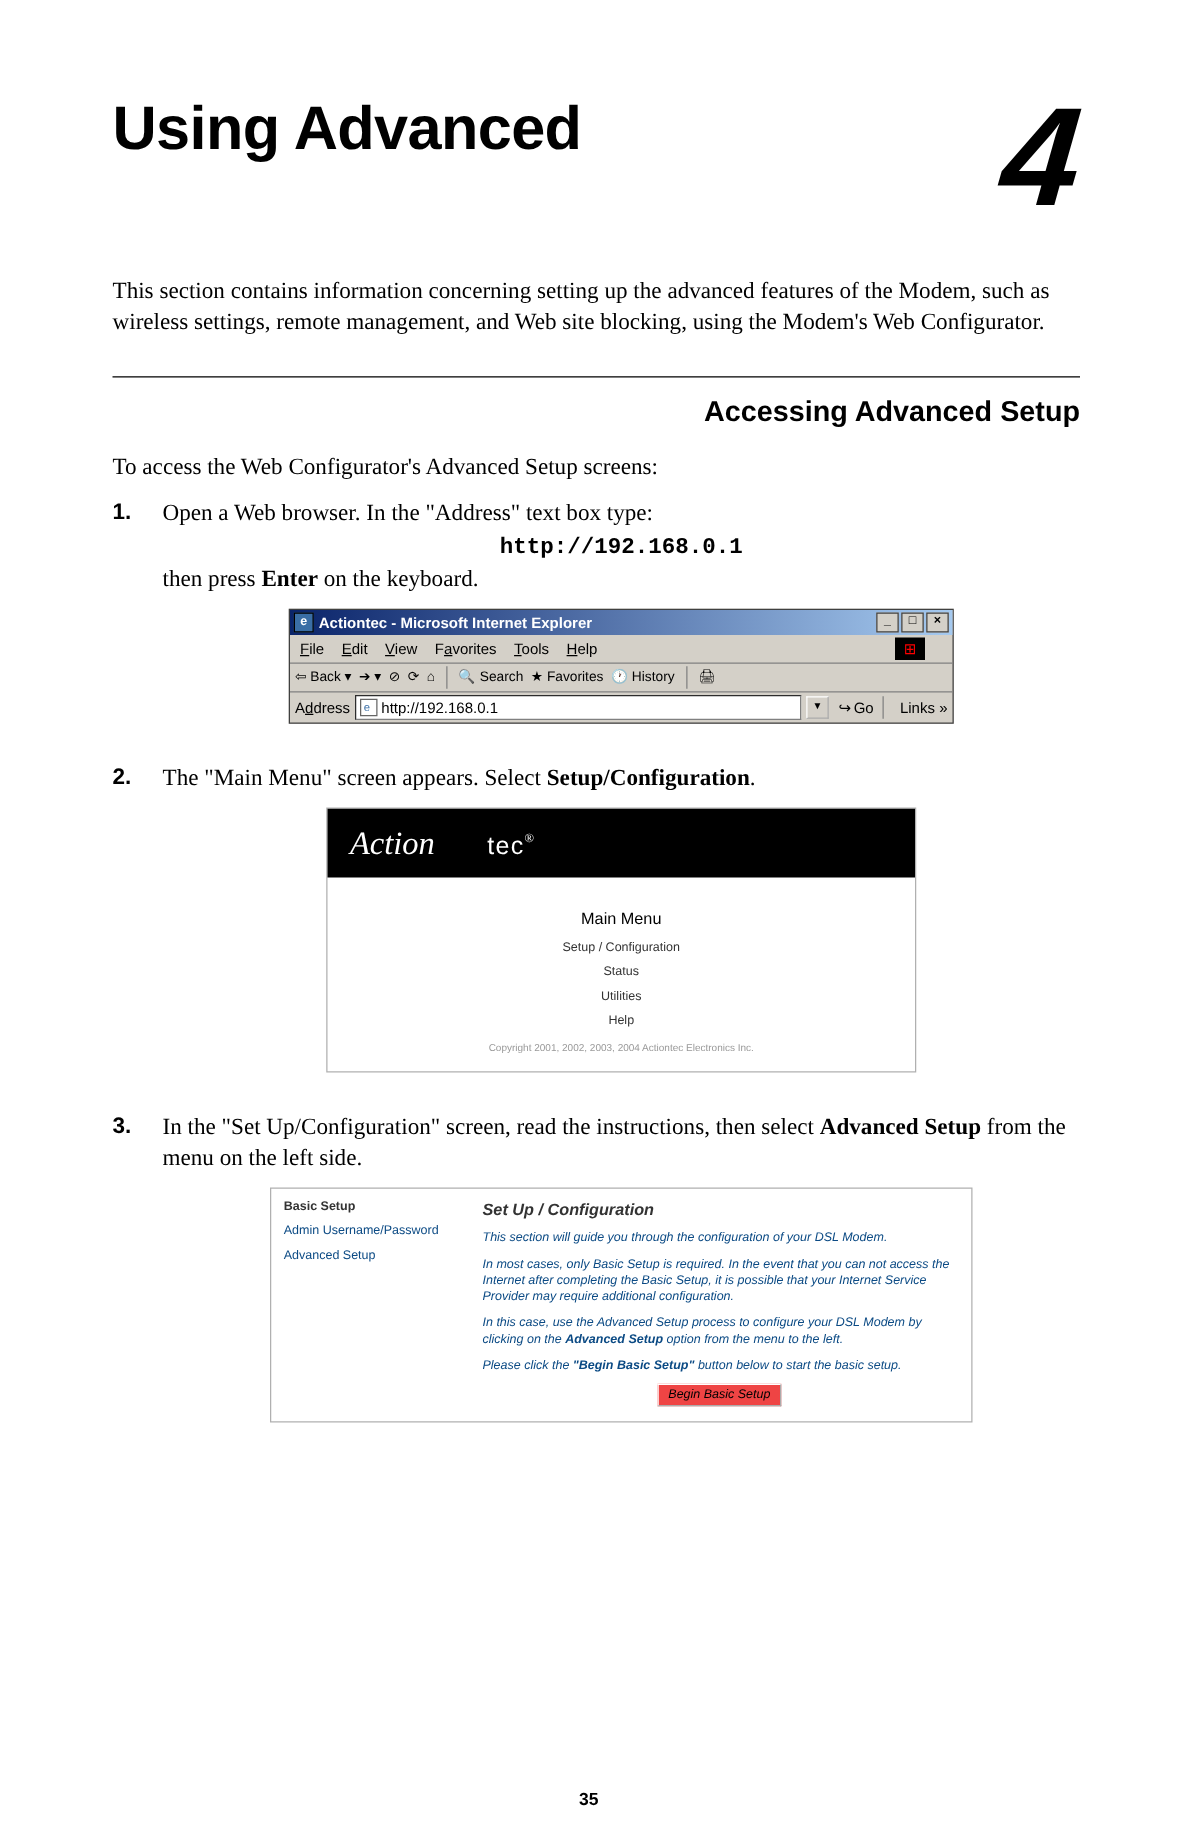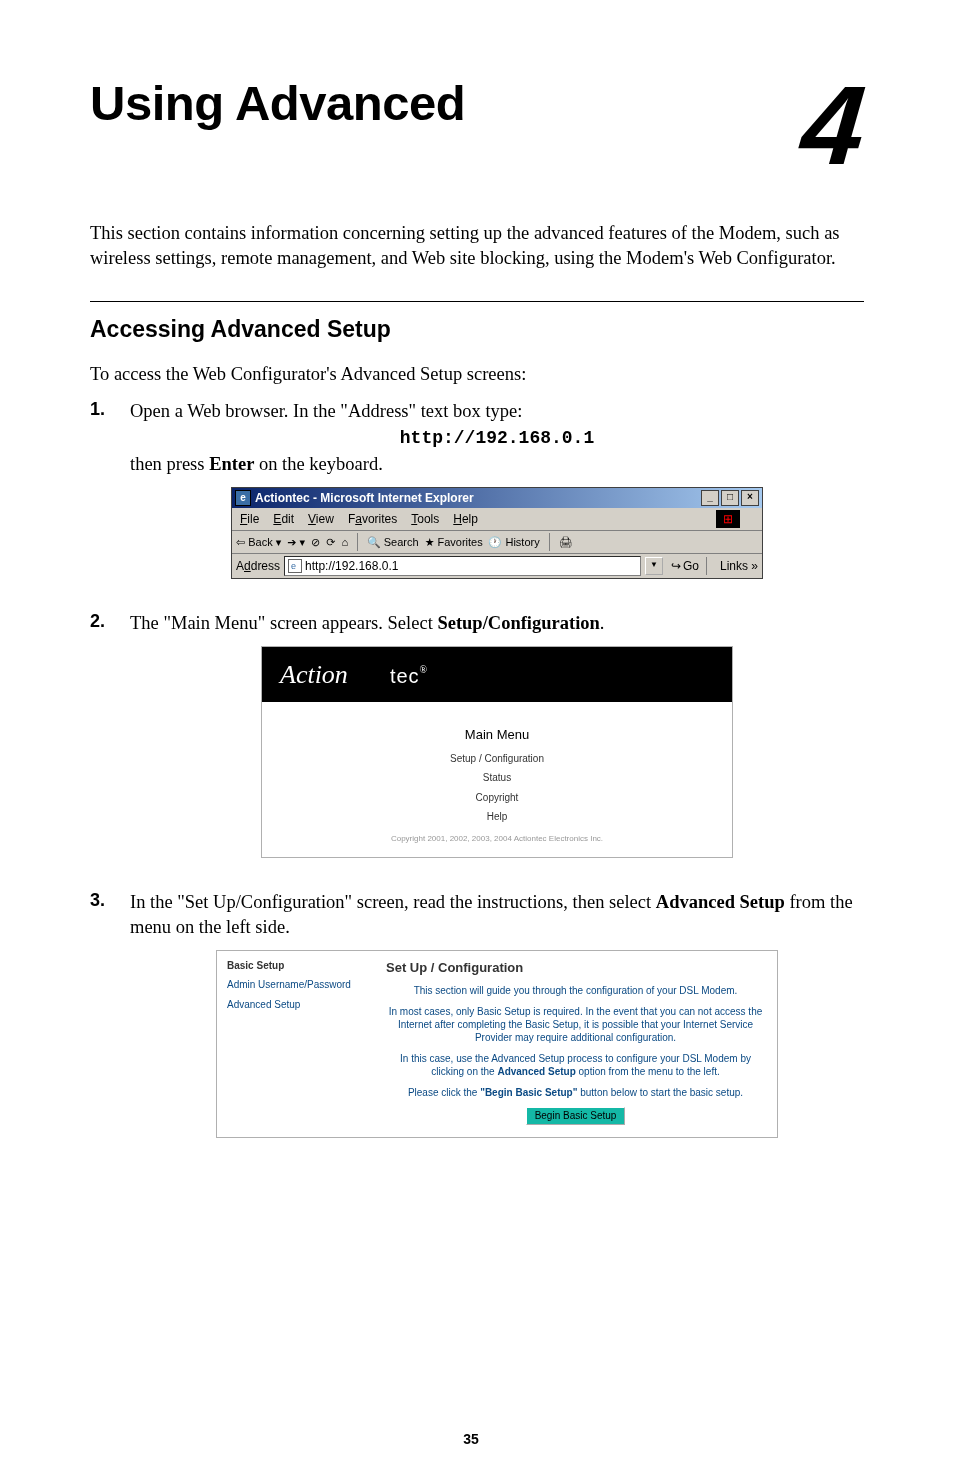--- a/index.html
+++ b/index.html
@@ -46,20 +46,21 @@
   hr.section-rule {
     border: none;
     border-top: 1px solid #000;
     margin: 0 0 14px 0;
   }
   .section-heading {
     font-family: 'Helvetica Neue', Helvetica, Arial, sans-serif;
     font-weight: 700;
     font-size: 23px;
     margin: 0 0 14px 0;
+    text-align: right;
   }
   .body-text {
     font-size: 18.5px;
     line-height: 1.35;
     margin-bottom: 12px;
   }
   ol.steps {
     list-style: none;
     padding: 0;
     margin: 0;
@@ -289,37 +290,37 @@
   }
   .cfg-side-head {
     font-weight: 700;
     color: #333;
     margin-bottom: 8px;
   }
   .cfg-side div { margin-bottom: 6px; }
   .cfg-main {
     flex: 1;
     padding: 8px 12px 10px 4px;
+    font-style: italic;
   }
   .cfg-title {
     font-weight: 700;
     font-size: 13px;
     color: #333;
     margin-bottom: 8px;
   }
   .cfg-p {
     color: #0b4a84;
     margin-bottom: 8px;
     line-height: 1.3;
-    text-align: center;
   }
   .cfg-btn {
     display: block;
     margin: 6px auto 2px auto;
-    background: #14b8a6;
+    background: #ef4444;
     border: 1px outset #fff;
     padding: 1px 8px;
     font-size: 10px;
     font-family: Tahoma, Arial, sans-serif;
     width: fit-content;
   }
 
   .page-number {
     text-align: center;
     font-family: 'Helvetica Neue', Helvetica, Arial, sans-serif;
@@ -440,21 +441,21 @@
         <div class="figure ac-window">
           <div class="ac-banner">
             <span class="ac-logo">
               <span>Action</span><span class="tec">tec</span><sup style="font-size:10px;font-style:normal">®</sup>
             </span>
           </div>
           <div class="ac-menu">
             <div class="ac-menu-title">Main Menu</div>
             <span class="ac-link">Setup / Configuration</span>
             <span class="ac-link">Status</span>
-            <span class="ac-link">Copyright</span>
+            <span class="ac-link">Utilities</span>
             <span class="ac-link">Help</span>
             <div class="ac-copy">Copyright 2001, 2002, 2003, 2004 Actiontec Electronics Inc.</div>
           </div>
         </div>
       </div>
     </li>
 
     <li>
       <div class="step-content">
         <span>In the "Set Up/Configuration" screen, read the instructions, then select </span><b>Advanced Setup</b><span> from the menu on the left side.</span>

